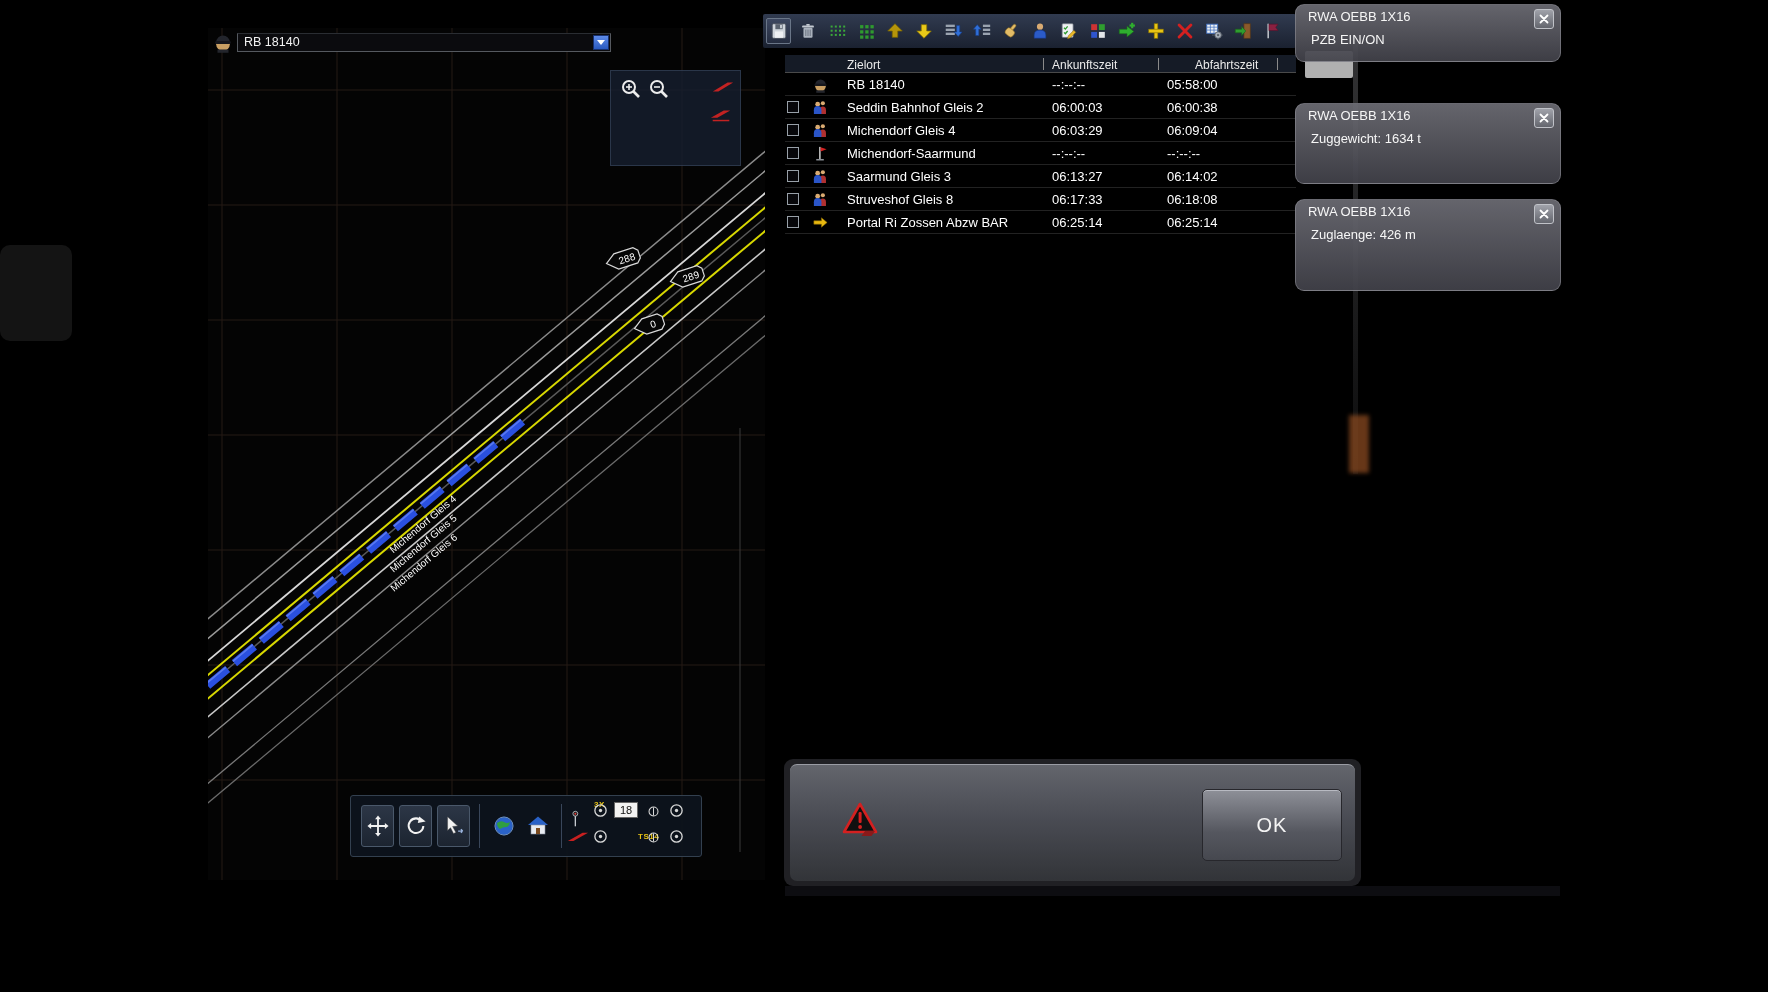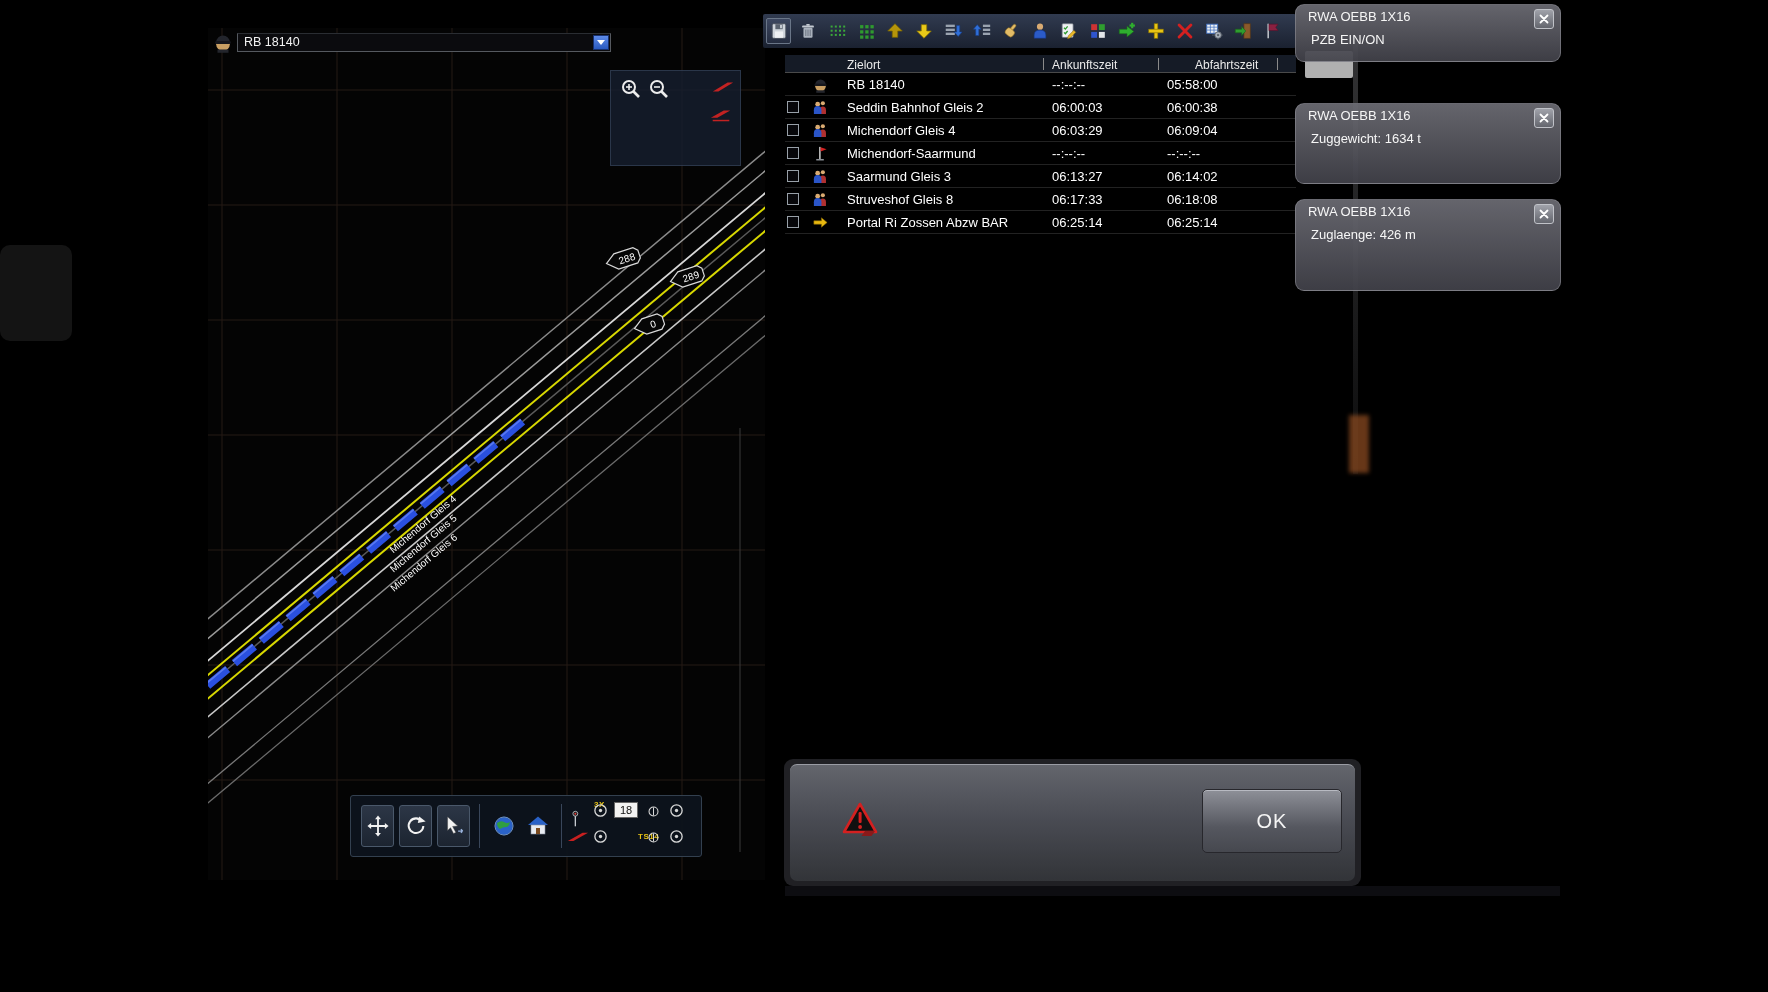--- a/index.html
+++ b/index.html
@@ -66,21 +66,21 @@
   .notif-msg { position:absolute; left:15px; top:27px; color:#f6f6f6; font-size:13px; white-space:nowrap; }
   .notif-close { position:absolute; right:6px; top:4px; width:20px; height:20px; border-radius:3px;
                  background:linear-gradient(#a0a2aa,#64666e); border:1px solid #c0c2c8;
                  display:flex; align-items:center; justify-content:center; }
 
   
   .dialog-back { left:784px; top:759px; width:577px; height:127px; background:#202024; border-radius:9px; }
   .dialog { left:790px; top:764px; width:565px; height:117px; border-radius:7px;
             background:linear-gradient(#63656c 0%, #4a4c54 45%, #323438 100%);
             border-top:1px solid #9a9ca4; }
-  .ok-btn { position:absolute; left:412px; top:24px; width:140px; height:64px; border-radius:5px;
+  .ok-btn { position:absolute; left:412px; top:24px; width:140px; height:72px; border-radius:5px;
             background:linear-gradient(#8e9098,#55575f 60%, #46484f);
             border:1px solid #27272c; box-shadow:inset 0 1px 0 #b8bac2;
             color:#f4f4f4; font-size:20px; letter-spacing:1px;
             display:flex; align-items:center; justify-content:center; }
   .warn-box { position:absolute; left:52px; top:36px; width:36px; height:36px; }
 
   .bottom-strip { left:785px; top:886px; width:775px; height:10px; background:#0d0d11; }
 
   
   .scene-blob-left { left:0; top:245px; width:72px; height:96px; background:#141414; border-radius:10px; }

